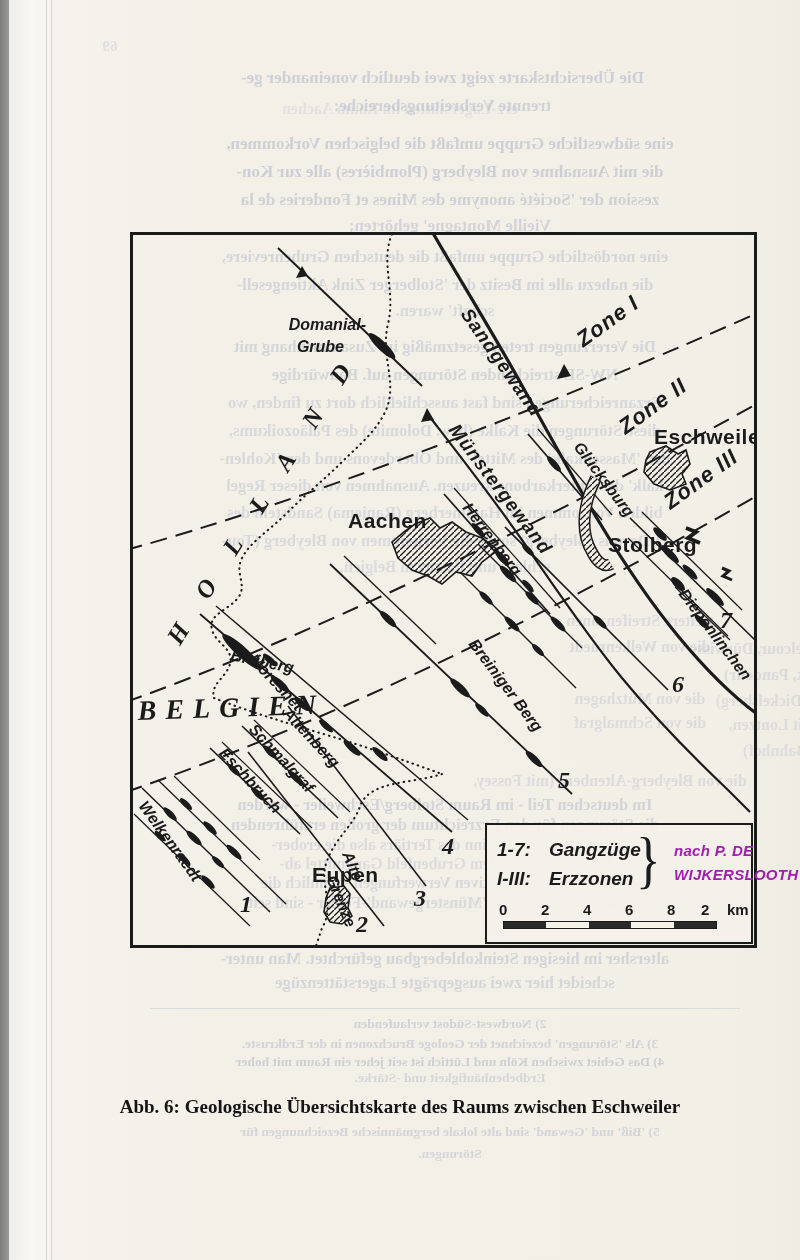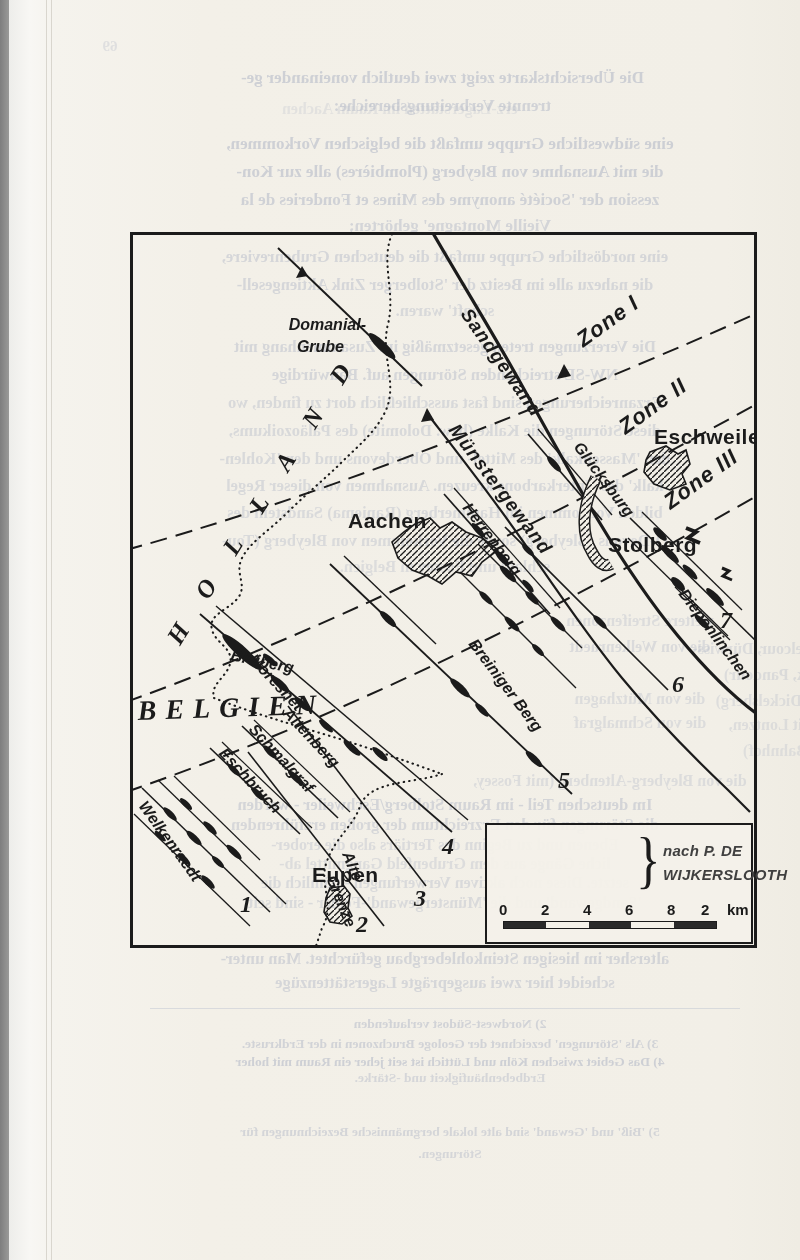--- a/index.html
+++ b/index.html
@@ -38,21 +38,21 @@
   
   .legend{
     position:absolute;left:355px;top:591px;width:268px;height:121px;z-index:3;
     border:2.5px solid #1b1b1b;background:rgba(244,241,233,.93);
     box-sizing:border-box;
   }
   .lg-rows{position:absolute;left:10px;top:10px;}
   .lg-row{display:flex;font-style:italic;font-weight:700;font-size:19px;color:#1b1b1b;line-height:1.55;}
   .lg-key{width:52px;}
   .lg-brace{position:absolute;left:146px;top:-2px;font-family:"Liberation Serif",serif;font-size:64px;font-weight:400;color:#1b1b1b;transform:scaleX(.8);}
-  .lg-attr{position:absolute;left:176px;top:14px;font-style:italic;font-weight:600;font-size:15px;color:#404040;line-height:1.6;letter-spacing:.3px;}
+  .lg-attr{position:absolute;left:187px;top:14px;font-style:italic;font-weight:600;font-size:15px;color:#a21caf;line-height:1.6;letter-spacing:.3px;}
   .scalebar{position:absolute;left:16px;top:76px;width:224px;}
   .sb-nums{position:relative;height:18px;font-size:15px;font-weight:600;color:#1b1b1b;}
   .sb-nums span{position:absolute;top:0;}
   .sb-bar{margin-top:2px;width:212px;height:6px;border:1.5px solid #1b1b1b;display:flex;}
   .sb-seg{height:100%;flex:1;}
 
   
   .caption{
     position:absolute;left:95px;top:1092px;width:610px;z-index:2;
     text-align:center;font-family:"Liberation Serif",serif;font-weight:700;
@@ -292,20 +292,28 @@
   <text class="lbl-num" x="232" y="700" text-anchor="middle">2</text>
   <text class="lbl-num" x="290" y="674" text-anchor="middle">3</text>
   <text class="lbl-num" x="318" y="622" text-anchor="middle">4</text>
   <text class="lbl-num" x="434" y="556" text-anchor="middle">5</text>
   <text class="lbl-num" x="548" y="460" text-anchor="middle">6</text>
   <text class="lbl-num" x="596" y="396" text-anchor="middle">7</text>
 </svg>
 
   <div class="legend">
     <div class="lg-rows">
+      <div class="lg-row">
+        <span class="lg-key">1-7:</span>
+        <span>Gangzüge</span>
+      </div>
+      <div class="lg-row">
+        <span class="lg-key">I-III:</span>
+        <span>Erzzonen</span>
+      </div>
     </div>
     <div class="lg-brace">}</div>
     <div class="lg-attr">
       <div>nach P. DE</div>
       <div>WIJKERSLOOTH</div>
     </div>
     <div class="scalebar">
       <div class="sb-nums">
         <span style="left:-4px">0</span>
         <span style="left:38px">2</span>
@@ -320,13 +328,14 @@
         <div class="sb-seg" style="background:#f4f1e9"></div>
         <div class="sb-seg" style="background:#2a2a2a"></div>
         <div class="sb-seg" style="background:#f4f1e9"></div>
         <div class="sb-seg" style="background:#2a2a2a"></div>
       </div>
     </div>
   </div>
 </div>
 
 <div class="caption">
+  <div>Abb. 6: Geologische Übersichtskarte des Raums zwischen Eschweiler</div>
 </div>
 
 </body></html>

